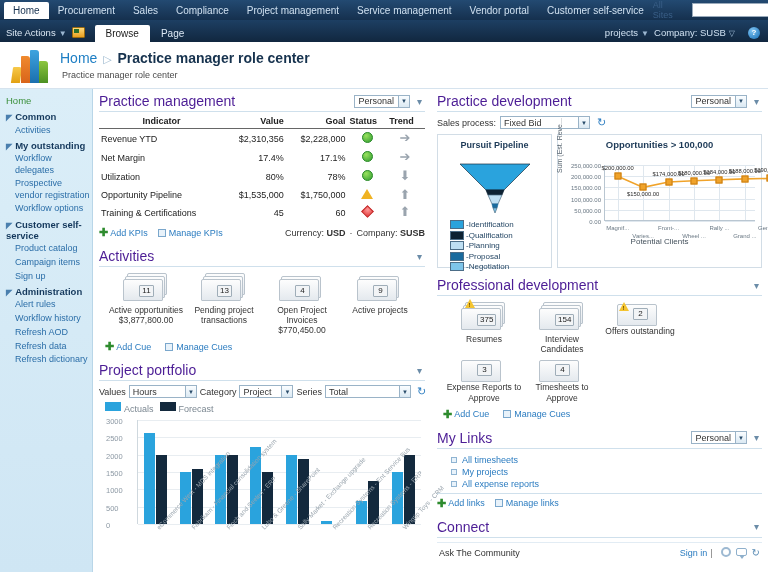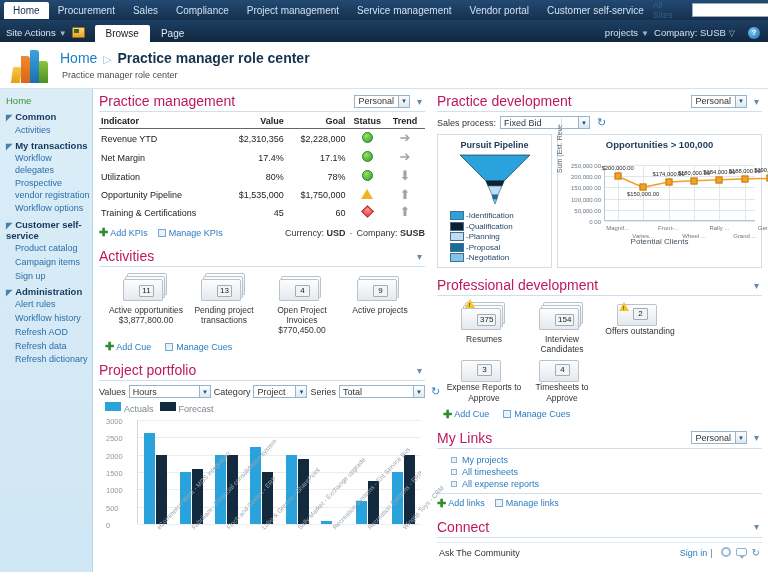--- a/index.html
+++ b/index.html
@@ -80,41 +80,41 @@
   .sb-item { font-size:9px; color:#2b6ea8; margin:2.5px 0 2.5px 9px; line-height:1.25; cursor:pointer;}
 
   .content { flex:1; display:flex; padding:4px 0 0 0; overflow:hidden;}
   .col { padding:0 6px; }
   .col.left { width:338px; flex:0 0 338px; }
   .col.right { width:337px; flex:0 0 337px; }
 
   
   .wp { margin-bottom:9px; }
   .wp-head { display:flex; align-items:center; border-bottom:1px solid #cfe0ec; padding-bottom:2px;}
-  .wp-title { color:#be185d; font-size:14px; font-weight:normal; flex:1;}
+  .wp-title { color:#4c1d95; font-size:14px; font-weight:normal; flex:1;}
   .wp-menu { color:#6b8ca8; font-size:10px; padding:0 3px; cursor:pointer;}
   .pers {
     display:inline-flex; align-items:center; border:1px solid #9ab3c7; background:#fff;
     height:13px; font-size:9px; padding:0 0 0 3px; margin-right:4px; cursor:pointer;
   }
   .pers .lbl { padding-right:4px; }
   .pers .arw {
     width:11px; height:11px; background:linear-gradient(#fafdff,#dbe9f3);
     border-left:1px solid #9ab3c7; display:flex; align-items:center; justify-content:center;
     font-size:6px; color:#2a4d6b;
   }
 
   
   table.kpi { width:100%; border-collapse:collapse; margin-top:2px;}
   table.kpi th {
     font-size:9px; font-weight:bold; color:#222; text-align:right;
     border-bottom:1px solid #666; padding:2px 4px 2px 0;
   }
-  table.kpi th.l { text-align:left; padding-left:2px;}
-  table.kpi th.c { text-align:center;}
+  table.kpi th.l { text-align:center; padding-left:2px;}
+  table.kpi th.c { text-align:left;}
   table.kpi td { font-size:9px; padding:3px 4px 3px 0; text-align:right; color:#222;}
   table.kpi td.l { text-align:left; padding-left:2px;}
   table.kpi td.c { text-align:center;}
   .dot-g { width:11px;height:11px;border-radius:50%; display:inline-block;
     background:radial-gradient(circle at 35% 30%, #9ae25f, #2f9c2f); border:1px solid #2a8a2a;}
   .tri-y { width:0;height:0; display:inline-block;
     border-left:6px solid transparent;border-right:6px solid transparent;border-bottom:10px solid #f0b323;}
   .dia-r { width:9px;height:9px;display:inline-block;transform:rotate(45deg);
     background:radial-gradient(circle at 35% 30%, #ff9a9a, #e23b3b); border:1px solid #c02b2b;}
   .arw-u, .arw-d, .arw-r { display:inline-block; color:#9aa4ae; font-size:13px; line-height:10px;}
@@ -186,21 +186,21 @@
     position:absolute; font-size:6.5px; color:#9aa5ae; white-space:nowrap;
     transform:rotate(-47deg); transform-origin:left top;
   }
 
   
   .pd-controls { display:flex; align-items:center; font-size:9px; margin:4px 0 5px 0; gap:4px;}
   .pd-panels { display:flex; gap:5px; }
   .panel { border:1px solid #d2dde6; background:#fff; }
   .panel.funnel { width:115px; height:134px; padding:5px 0 0; }
   .panel.linec { flex:1; height:134px; padding:4px 0 0;}
-  .funnel-title { text-align:center; font-size:9px; font-weight:bold; color:#1d3a57; margin-bottom:3px;}
+  .funnel-title { text-align:center; font-size:9px; font-weight:bold; color:#1d3a57; margin-bottom:12px;}
   .funnel-shape { position:relative; width:86px; height:52px; margin:0 auto 6px; }
   .f-legend { padding-left:12px; }
   .f-row { display:flex; align-items:center; font-size:8px; color:#1c3f5e; margin-bottom:1.5px;}
   .f-sw { width:14px;height:9px;border:1px solid #4c6d87; margin-right:2px;}
 
   .lc-title { text-align:center; font-size:9.5px; font-weight:bold; color:#1d3a57; margin-bottom:1px;}
   .lc-wrap { position:relative; height:108px; }
   .lc-plot { position:absolute; left:46px; right:6px; top:14px; height:56px; border-left:1px solid #b9c6d1; border-bottom:1px solid #b9c6d1;}
   .lc-h { position:absolute; left:0; right:0; border-top:1px solid #dfe7ee;}
   .lc-v { position:absolute; top:0; bottom:0; border-left:1px solid #dfe7ee;}
@@ -282,21 +282,21 @@
 
   <div class="sidebar">
     <div class="sb-home">Home</div>
 
     <div class="sb-group">
       <span class="exp">◤</span><span>Common</span>
     </div>
     <div class="sb-item">Activities</div>
 
     <div class="sb-group">
-      <span class="exp">◤</span><span>My transactions</span>
+      <span class="exp">◤</span><span>My outstanding</span>
     </div>
     <div class="sb-item">Workflow delegates</div>
     <div class="sb-item">Prospective vendor registration</div>
     <div class="sb-item">Workflow options</div>
 
     <div class="sb-group">
       <span class="exp">◤</span><span>Customer self-service</span>
     </div>
     <div class="sb-item">Product catalog</div>
     <div class="sb-item">Campaign items</div>
@@ -443,21 +443,21 @@
       </div>
 
       <div class="wp">
         <div class="wp-head">
           <span class="wp-title">Project portfolio</span>
           <span class="wp-menu">▾</span>
         </div>
         <div class="pp-controls">
           <span>Values</span>
           <span class="sel">
-            <span class="v" style="width:66px">Hours</span>
+            <span class="v" style="width:52px">Hours</span>
             <span class="arw">▼</span>
           </span>
           <span>Category</span>
           <span class="sel">
             <span class="v" style="width:38px">Project</span>
             <span class="arw">▼</span>
           </span>
           <span>Series</span>
           <span class="sel">
             <span class="v" style="width:70px">Total</span>
@@ -728,25 +728,25 @@
           <span class="wp-title">My Links</span>
           <span class="pers">
             <span class="lbl">Personal</span>
             <span class="arw">▼</span>
           </span>
           <span class="wp-menu">▾</span>
         </div>
         <div class="links">
           <div class="link-row">
               <span class="bul"></span>
-              <span class="lnk">My projects</span>
+              <span class="lnk">All timesheets</span>
             </div>
           <div class="link-row">
               <span class="bul"></span>
-              <span class="lnk">All timesheets</span>
+              <span class="lnk">My projects</span>
             </div>
           <div class="link-row">
               <span class="bul"></span>
               <span class="lnk">All expense reports</span>
             </div>
         </div>
         <div class="ml-foot">
           <span class="plus">✚</span>
           <span class="lnk">Add links</span>
           <span class="gap"></span>

